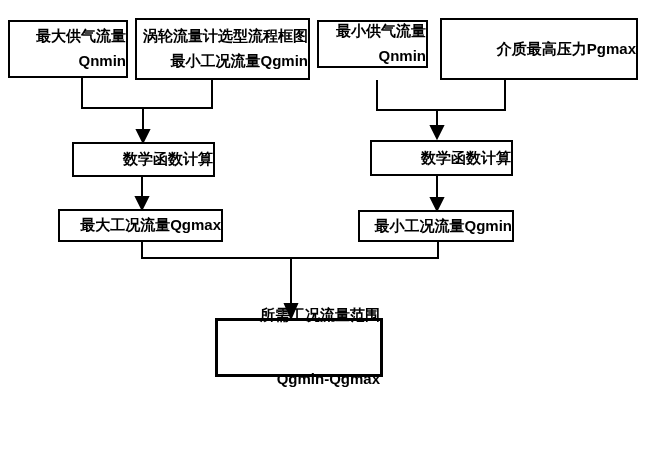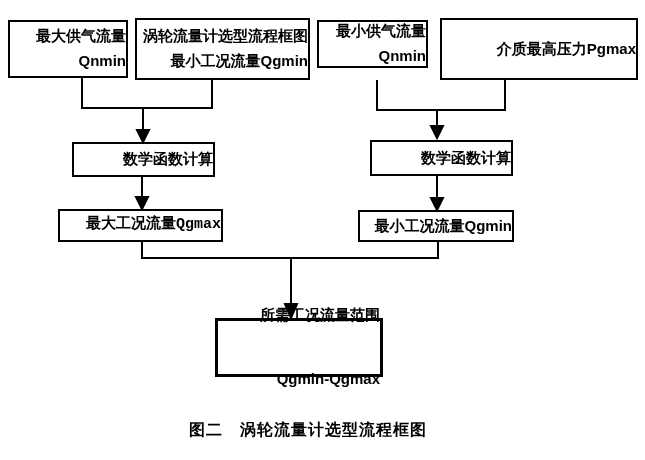--- a/index.html
+++ b/index.html
@@ -113,28 +113,27 @@
   </div>
 
   <div class="node" style="left:72px; top:142px; width:143px; height:35px;">
     <div>数学函数计算</div>
   </div>
 
   <div class="node" style="left:370px; top:140px; width:143px; height:36px;">
     <div>数学函数计算</div>
   </div>
 
-  <div class="node" style="left:58px; top:209px; width:165px; height:33px;font-family:Liberation Mono, monospace;">
+  <div class="node" style="left:58px; top:209px; width:165px; height:33px;">
     <div>最大工况流量Qgmax</div>
   </div>
 
   <div class="node" style="left:358px; top:210px; width:156px; height:32px;">
     <div>最小工况流量Qgmin</div>
   </div>
 
   <div class="node thick" style="left:215px; top:318px; width:168px; height:59px;">
     <div>所需工况流量范围</div>
     <div>Qgmin-Qgmax</div>
   </div>
 
-  <div class="caption">图二　涡轮流量计选型流程框图</div>
 
 </div>
 
 </body></html>

